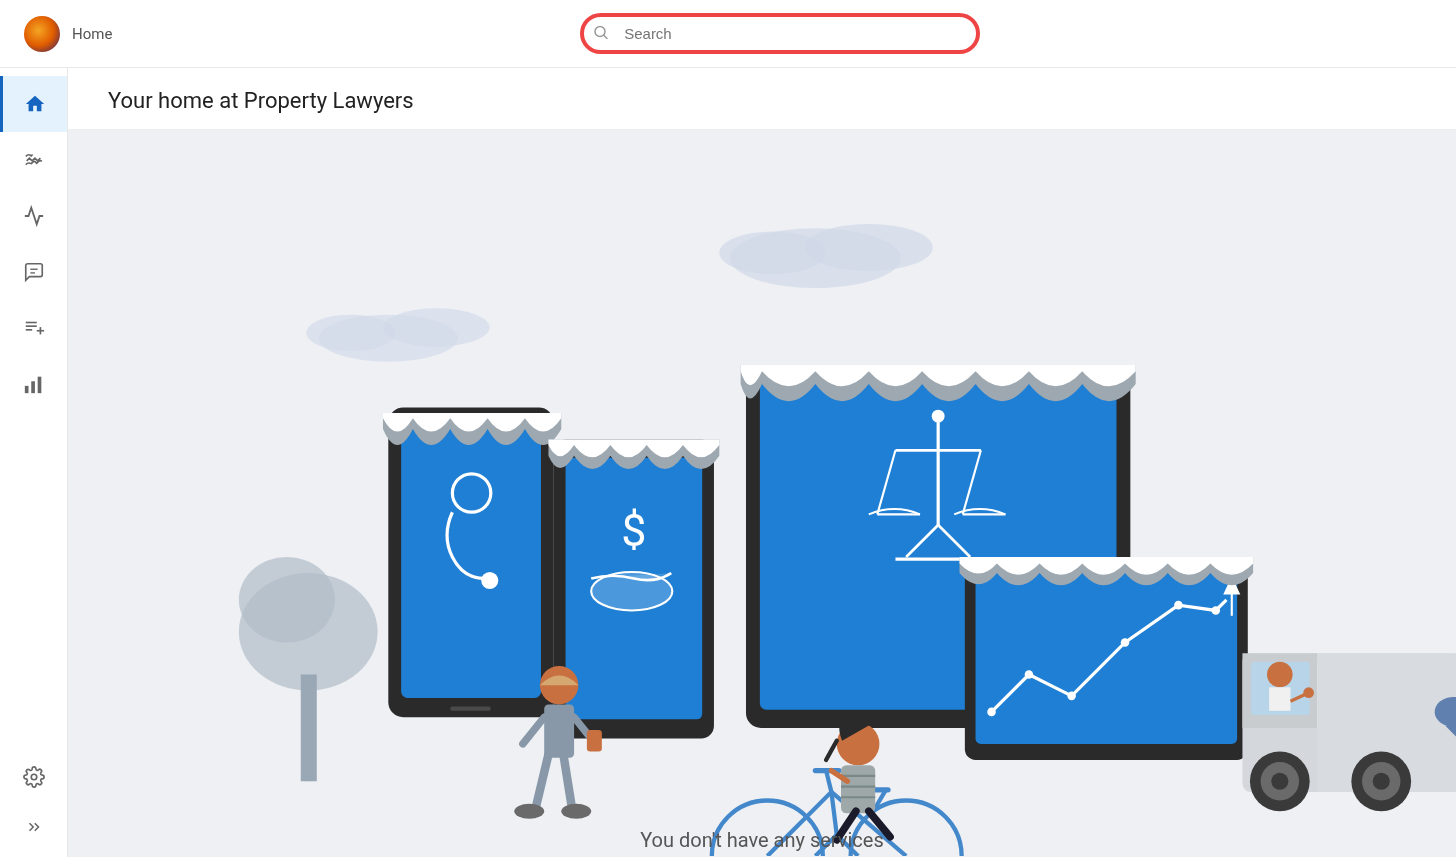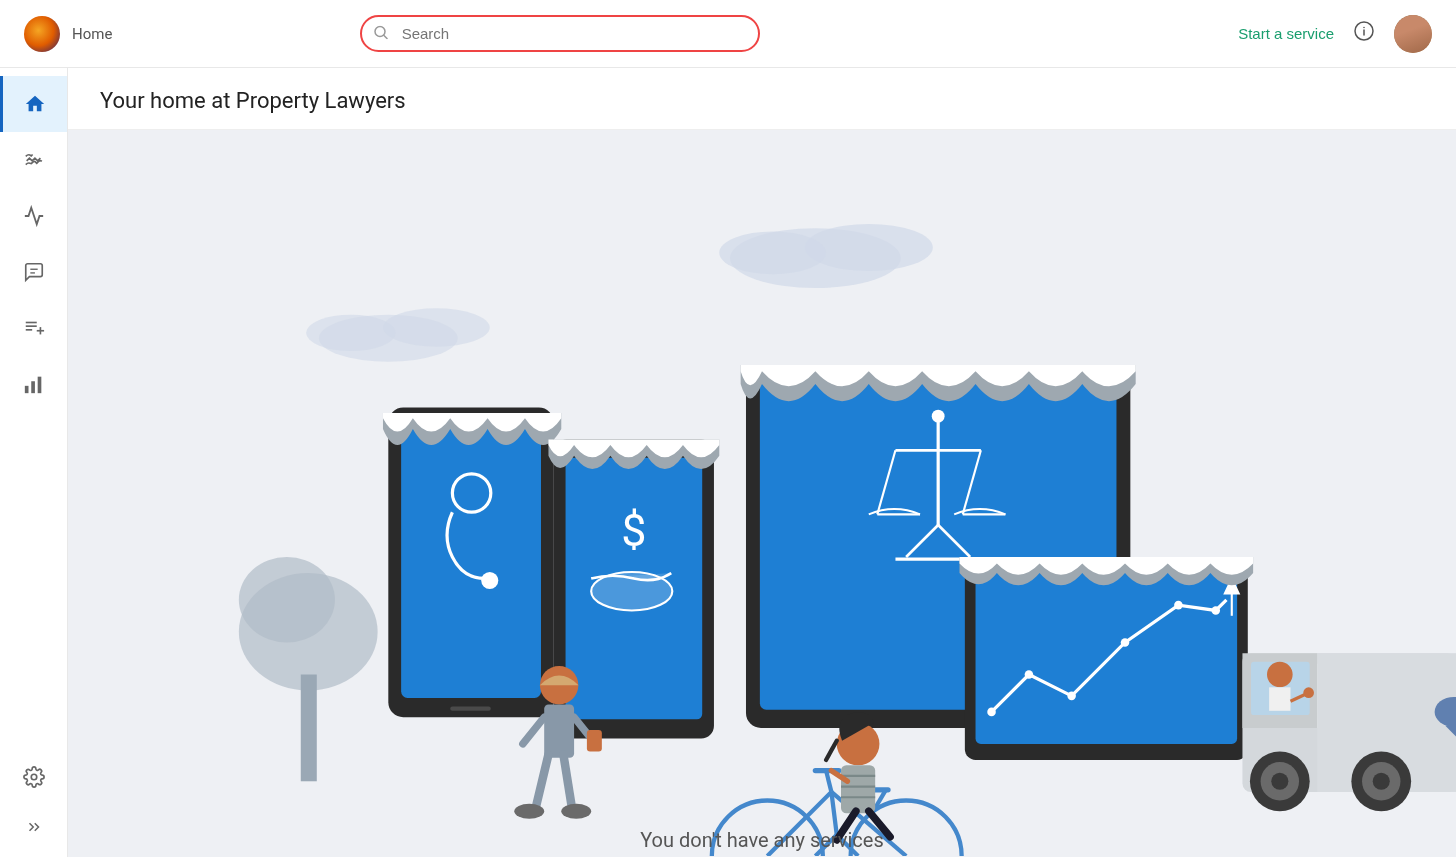--- a/index.html
+++ b/index.html
@@ -22,21 +22,21 @@
     }
     .home-link {
       font-size: 15px; color: #555; text-decoration: none; font-weight: 400;
     }
     .search-wrapper {
       flex: 1; max-width: 400px; margin: 0 auto;
       position: relative;
     }
     .search-input {
       width: 100%; padding: 8px 16px 8px 40px;
-      border: 2px solid #ef4444; border-radius: 24px;
+      border: 4px solid #ef4444; border-radius: 24px;
       font-size: 15px; outline: none; color: #333;
       background: #fff;
     }
     .search-icon-wrap {
       position: absolute; left: 14px; top: 50%; transform: translateY(-50%);
       color: #999; font-size: 14px;
     }
     .nav-right {
       display: flex; align-items: center; gap: 20px; margin-left: auto;
     }
@@ -91,21 +91,21 @@
       width: 100%; height: 44px;
       display: flex; align-items: center; justify-content: center;
       cursor: pointer; color: #666;
     }
 
     
     .content {
       flex: 1; overflow-y: auto; background: #fff;
     }
     .page-header {
-      padding: 20px 32px 16px;
+      padding: 20px 40px 16px;
       border-bottom: 1px solid #eee;
       background: #fff;
     }
     .page-title {
       font-size: 22px; font-weight: 400; color: #222;
     }
 
     
     .hero-area {
       background: #eef0f4;
@@ -139,33 +139,20 @@
   <div class="search-wrapper">
     <span class="search-icon-wrap">
       <svg width="14" height="14" viewBox="0 0 14 14" fill="none">
         <circle cx="6" cy="6" r="5" stroke="#999" stroke-width="1.5"></circle>
         <line x1="10" y1="10" x2="13" y2="13" stroke="#999" stroke-width="1.5" stroke-linecap="round"></line>
       </svg>
     </span>
     <input class="search-input" type="text" placeholder="Search" style="">
   </div>
 
-  <div class="nav-right">
-    <button class="start-service-btn">Start a service</button>
-    <span class="info-icon">
-      <svg width="20" height="20" viewBox="0 0 20 20" fill="none">
-        <circle cx="10" cy="10" r="9" stroke="#555" stroke-width="1.5"></circle>
-        <line x1="10" y1="9" x2="10" y2="14" stroke="#555" stroke-width="1.5" stroke-linecap="round"></line>
-        <circle cx="10" cy="6.5" r="0.8" fill="#555"></circle>
-      </svg>
-    </span>
-    <div class="avatar">
-      <div class="avatar-face"></div>
-    </div>
-  </div>
 </nav>
 
 <div class="main-layout">
 
   <aside class="sidebar">
 
     <div class="sidebar-item active">
       <svg viewBox="0 0 24 24" fill="currentColor">
         <path d="M10 20v-6h4v6h5v-8h3L12 3 2 12h3v8z"></path>
       </svg>

